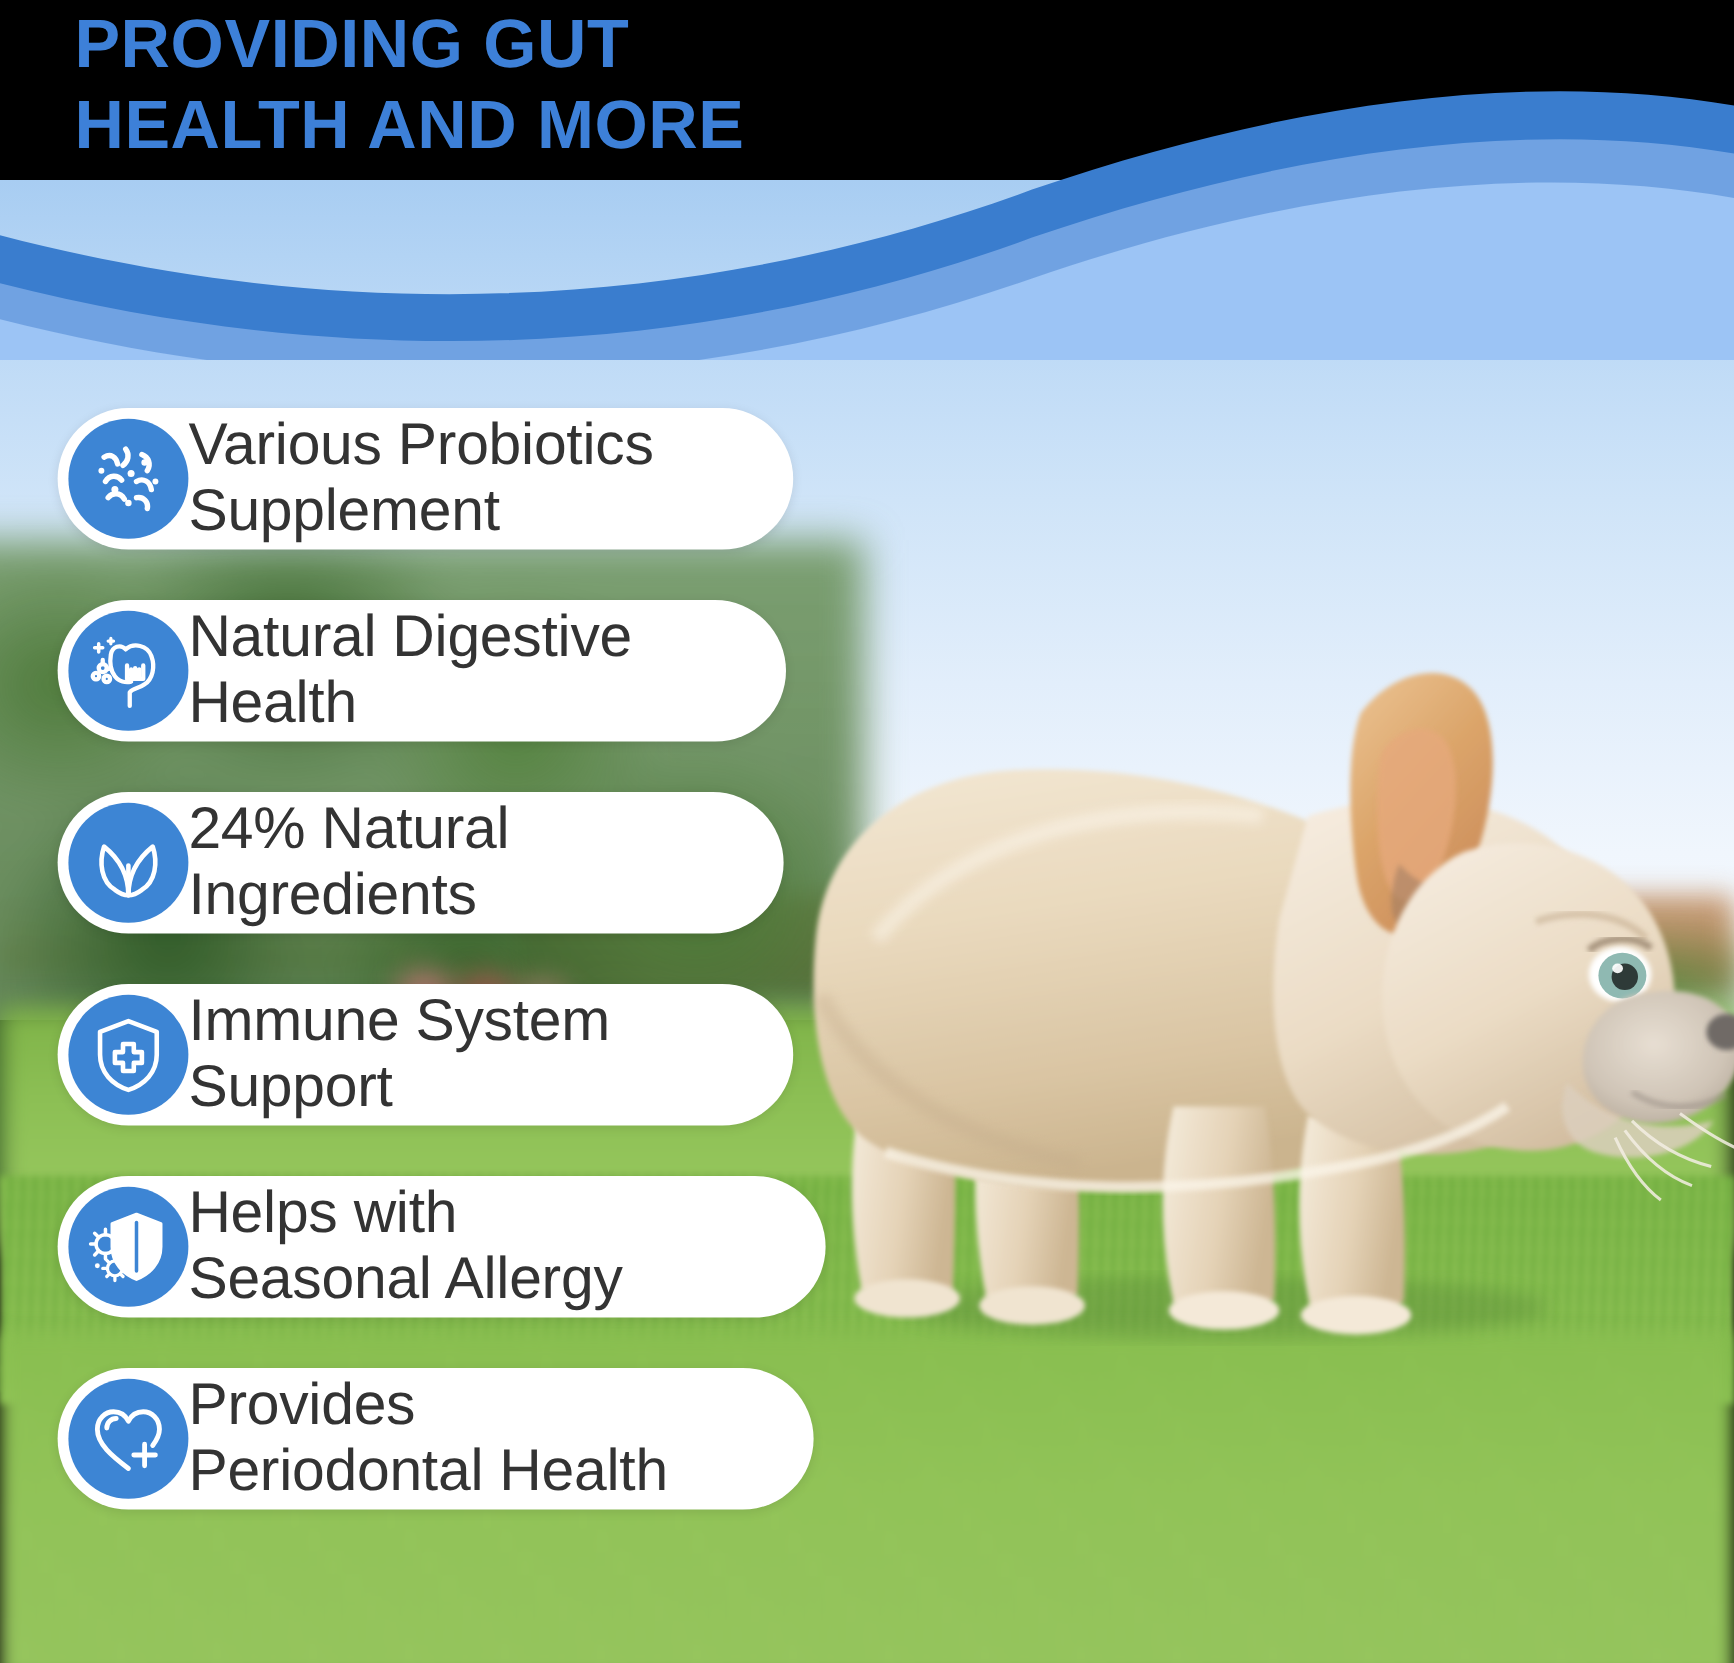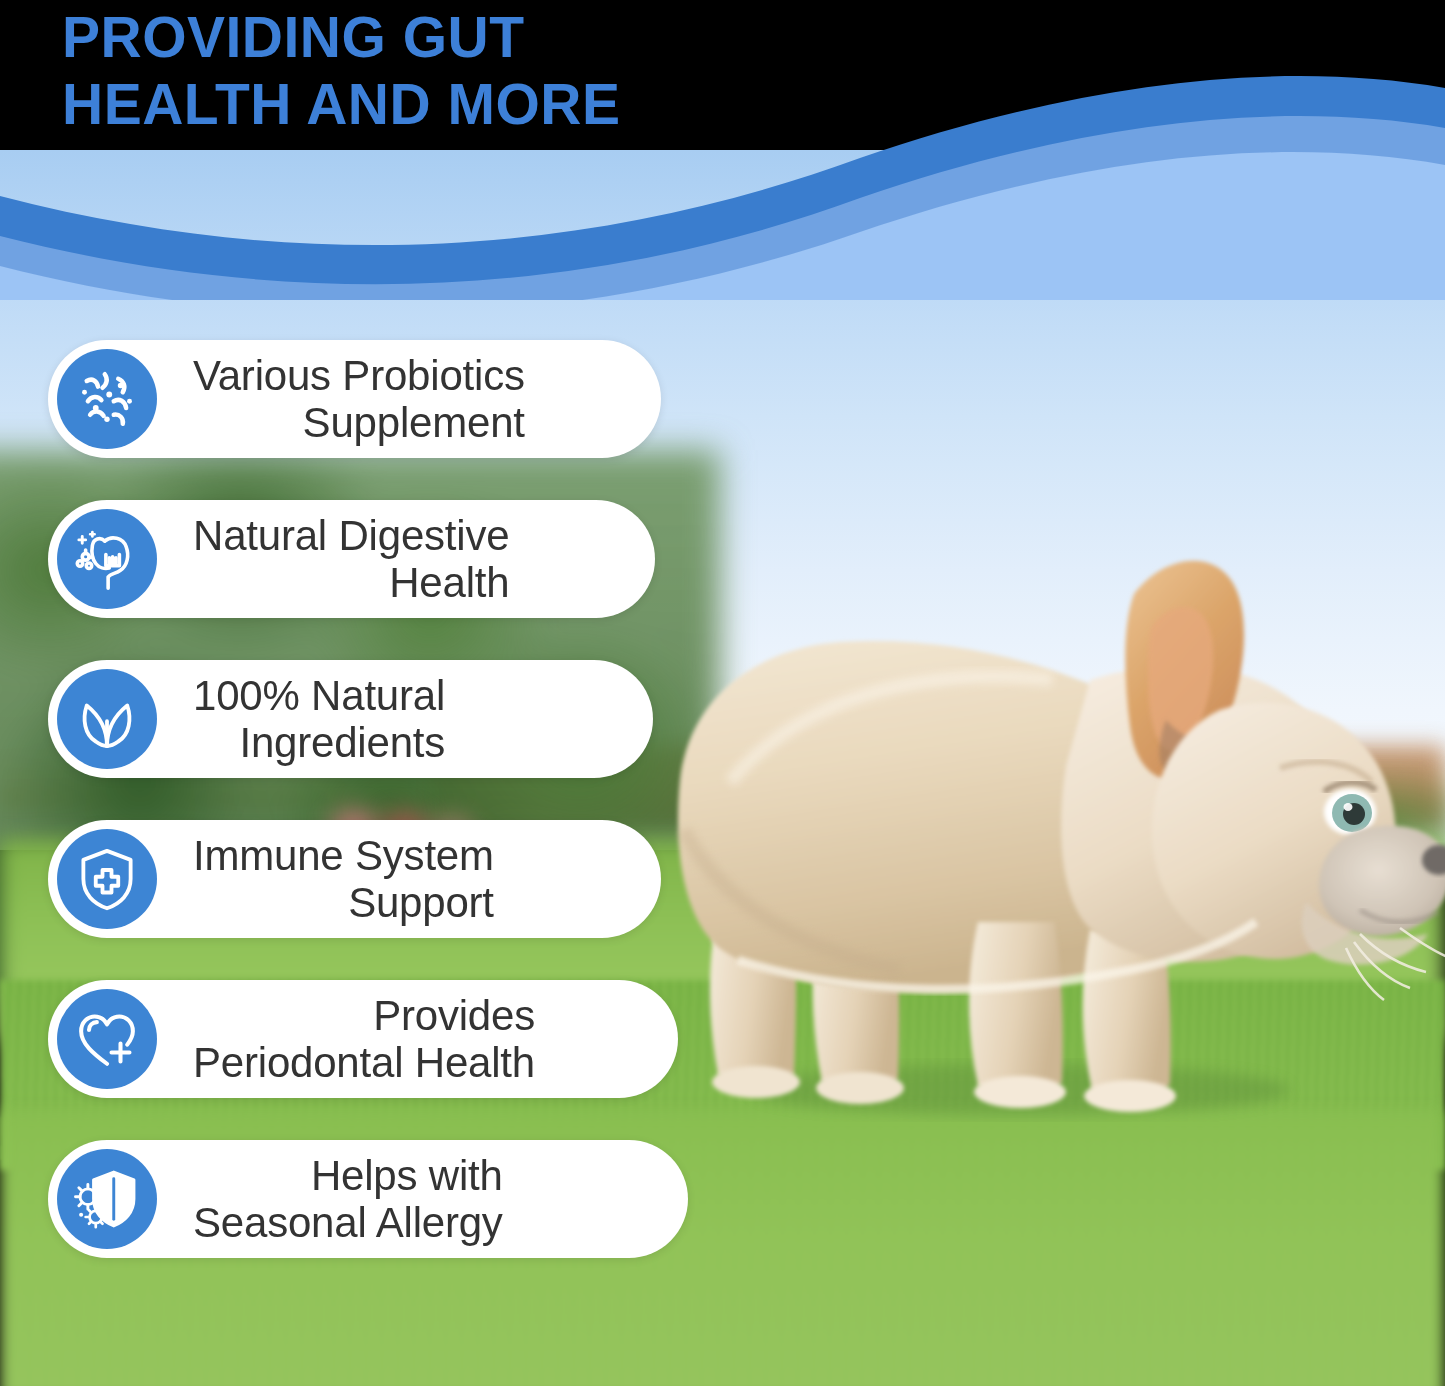--- a/index.html
+++ b/index.html
@@ -147,28 +147,26 @@
     width:100px; height:100px;
     margin-left:9px;
     border-radius:50%;
     background:#3d85d4;
     display:flex;
     align-items:center;
     justify-content:center;
   }
   .pill-icon svg { width:72px; height:72px; display:block; }
   .pill-label {
-    margin-left:36px;
     margin-right:18px;
     color:#333333;
-    font-size:42px;
+    font-size:49px;
     line-height:1.13;
     white-space:pre-line;
     letter-spacing:-0.2px;
-    text-align:right;
   }
   
   .pill.w1 { width:613px; }
   .pill.w2 { width:607px; }
   .pill.w3 { width:605px; }
   .pill.w4 { width:613px; }
   .pill.w5 { width:630px; }
   .pill.w6 { width:640px; }
 </style>
 </head>
@@ -363,46 +361,33 @@
     </div>
 
     <div class="pill w3">
       <span class="pill-icon">
         <svg viewBox="0 0 64 64" fill="none" stroke="#ffffff" stroke-width="3.4" stroke-linecap="round" stroke-linejoin="round">
           <path d="M32 56 C32 40 24 28 14 20 C10 32 12 46 22 52 C26 55 29 56 32 56 Z"></path>
           <path d="M32 56 C32 40 40 28 50 20 C54 32 52 46 42 52 C38 55 35 56 32 56 Z"></path>
           <path d="M32 56 L32 34"></path>
         </svg>
       </span>
-      <span class="pill-label">100% Natural
+      <span class="pill-label">24% Natural
 Ingredients</span>
     </div>
 
     <div class="pill w4">
       <span class="pill-icon">
         <svg viewBox="0 0 64 64" fill="none" stroke="#ffffff" stroke-width="3.4" stroke-linecap="round" stroke-linejoin="round">
           <path d="M32 7 L53 15 L53 32 C53 45 44 54 32 58 C20 54 11 45 11 32 L11 15 Z"></path>
           <path d="M28 24 L36 24 L36 30 L42 30 L42 38 L36 38 L36 44 L28 44 L28 38 L22 38 L22 30 L28 30 Z"></path>
         </svg>
       </span>
       <span class="pill-label">Immune System
 Support</span>
-    </div>
-
-    <div class="pill w5">
-      <span class="pill-icon">
-        <svg viewBox="0 0 64 64" fill="none" stroke="#ffffff" stroke-width="3.6" stroke-linecap="round" stroke-linejoin="round">
-          <path d="M32 54 C20 45 9 36 9 25 C9 17 15 12 21 12 C26 12 30 15 32 19
-                   C34 15 38 12 43 12 C49 12 55 17 55 25 C55 29 53 33 50 37"></path>
-          <path d="M16 24 C16 20 19 17 23 17"></path>
-          <path d="M44 36 L44 52 M36 44 L52 44"></path>
-        </svg>
-      </span>
-      <span class="pill-label">Provides
-Periodontal Health</span>
     </div>
 
     <div class="pill w6">
       <span class="pill-icon">
         <svg viewBox="0 0 64 64" fill="none" stroke="#ffffff" stroke-width="3" stroke-linecap="round" stroke-linejoin="round">
           <path d="M38 8 L56 15 L56 32 C56 44 48 52 38 56 C28 52 20 44 20 32 L20 15 Z" fill="#ffffff" stroke="#ffffff" stroke-width="2.5"></path>
           <path d="M38 14 L38 50" stroke="#3d85d4" stroke-width="2.6"></path>
           <g stroke="#ffffff" stroke-width="2.6">
             <circle cx="15" cy="30" r="7"></circle>
             <path d="M15 19 L15 23 M15 37 L15 41 M4 30 L8 30 M22 30 L26 30
@@ -414,14 +399,27 @@
                      M16 42 L18 44 M26 52 L28 54 M16 54 L18 52 M26 44 L28 42"></path>
           </g>
           <circle cx="30" cy="22" r="2" fill="#ffffff" stroke="none"></circle>
           <circle cx="9" cy="46" r="1.8" fill="#ffffff" stroke="none"></circle>
         </svg>
       </span>
       <span class="pill-label">Helps with
 Seasonal Allergy</span>
     </div>
 
+    <div class="pill w5">
+      <span class="pill-icon">
+        <svg viewBox="0 0 64 64" fill="none" stroke="#ffffff" stroke-width="3.6" stroke-linecap="round" stroke-linejoin="round">
+          <path d="M32 54 C20 45 9 36 9 25 C9 17 15 12 21 12 C26 12 30 15 32 19
+                   C34 15 38 12 43 12 C49 12 55 17 55 25 C55 29 53 33 50 37"></path>
+          <path d="M16 24 C16 20 19 17 23 17"></path>
+          <path d="M44 36 L44 52 M36 44 L52 44"></path>
+        </svg>
+      </span>
+      <span class="pill-label">Provides
+Periodontal Health</span>
+    </div>
+
   </div>
 </div>
 
 </body></html>

